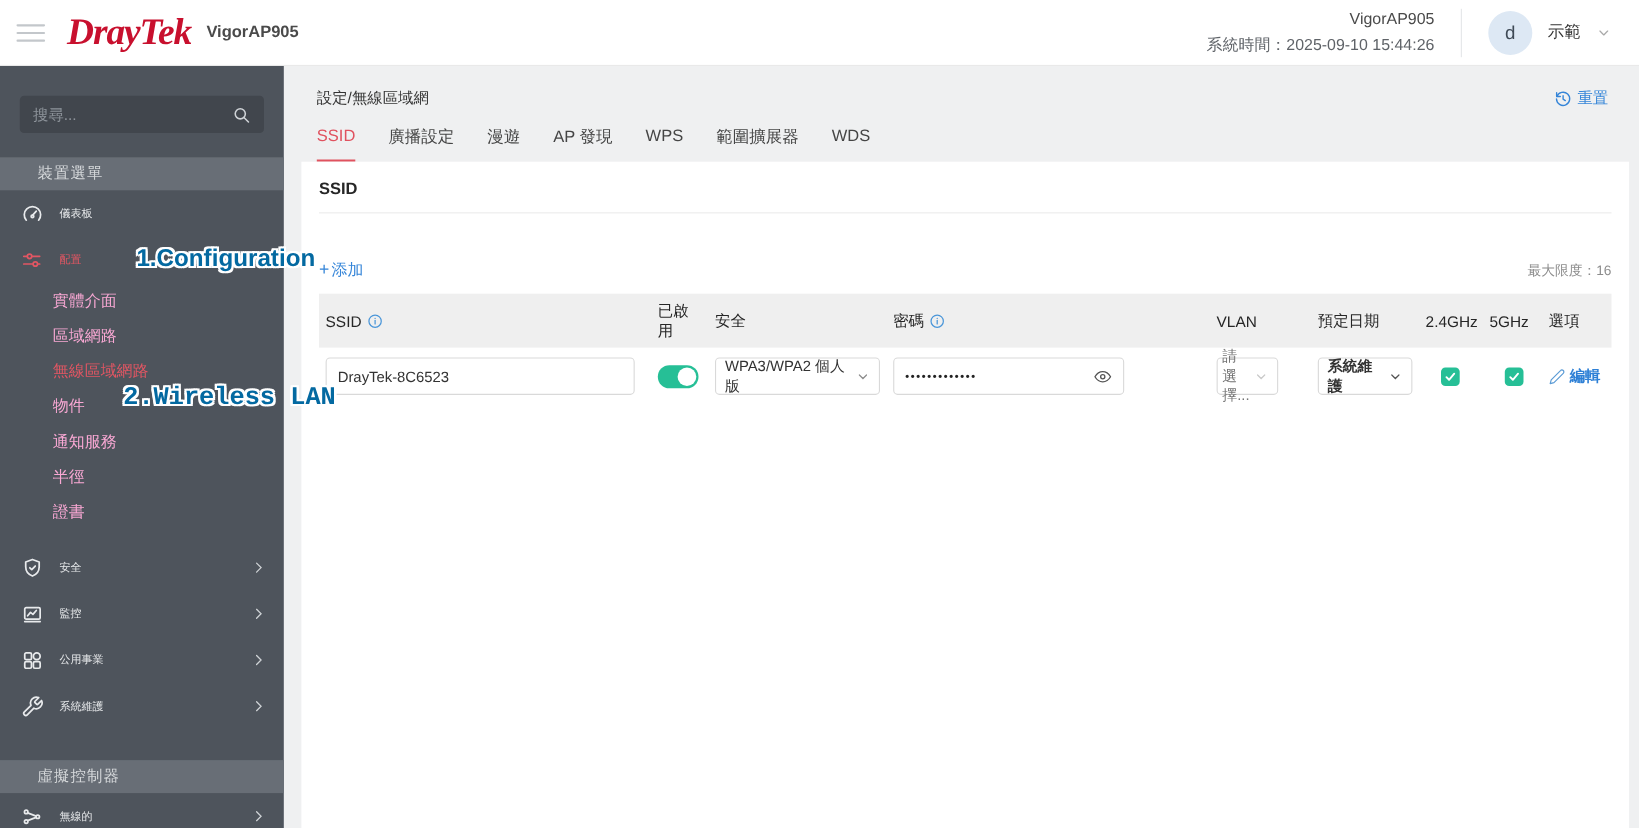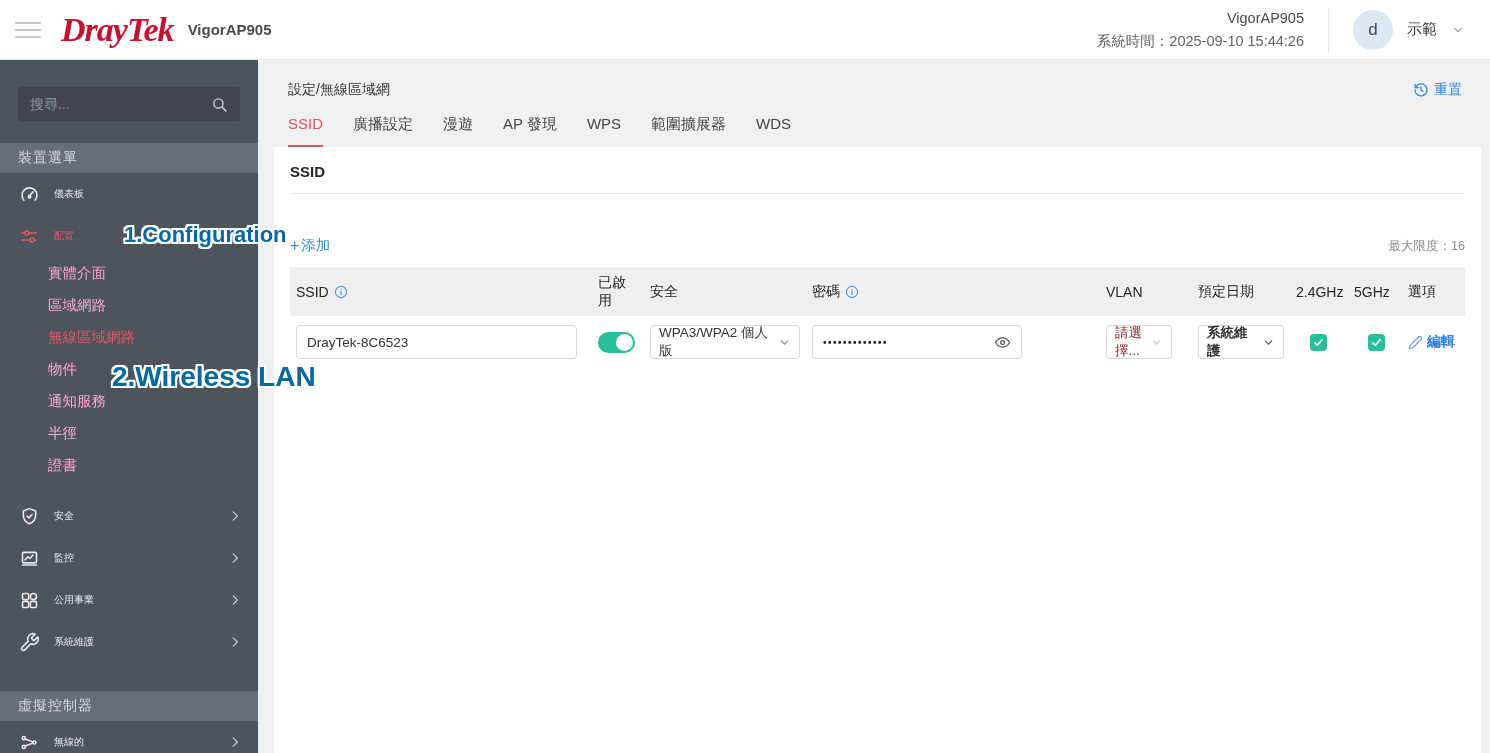--- a/index.html
+++ b/index.html
@@ -23,21 +23,21 @@
 
   
   .page-body { display:flex; height:693px; }
 
   
   .sidebar { width:258px; background:#4e545c; color:#e8eaec; flex-shrink:0; overflow:hidden; }
   .search-wrap { margin:27px 18px 22px; background:#41464d; border-radius:4px; height:34px; display:flex; align-items:center; padding:0 12px; }
   .search-wrap input { flex:1; background:transparent; border:none; outline:none; color:#d6d9db; font-size:14px; font-family:inherit; }
   .search-wrap input::placeholder { color:#8d939a; }
   .search-icon { color:#cfd3d7; display:flex; }
-  .nav-section { height:30px; background:#686e76; color:#d6d9db; font-size:14px; display:flex; align-items:center; padding-left:18px; letter-spacing:1px; }
+  .nav-section { height:30px; background:#686e76; color:#d6d9db; font-size:14px; display:flex; align-items:center; padding-left:34px; letter-spacing:1px; }
   .nav-item { height:42px; display:flex; align-items:center; gap:14px; padding:0 16px 0 18px; font-size:10px; cursor:pointer; }
   .nav-item .chev { margin-left:auto; color:#cfd3d6; display:flex; }
   .nav-icon { display:flex; width:22px; justify-content:center; }
   .nav-item.active-red { color:#e25663; }
   .sub-item { height:32px; display:flex; align-items:center; padding-left:48px; font-size:14.5px; color:#f9a8d4; cursor:pointer; }
   .sub-item.active-red { color:#e25663; }
   .section-gap { height:14px; }
 
   
   .main { flex:1; display:flex; flex-direction:column; position:relative; }
@@ -60,34 +60,34 @@
   .cell { padding:6px; display:flex; align-items:center; gap:5px; }
   .trow { min-height:52px; }
   .info-icon { color:#4a96d9; display:flex; }
 
   .text-input { width:281px; height:34px; border:1px solid #d9d9d9; border-radius:4px; padding:0 10px; font-size:13.5px; color:#333; font-family:Liberation Sans, sans-serif; outline:none; background:#fff; }
   .toggle { width:37px; height:21px; border-radius:11px; background:#26bf96; position:relative; cursor:pointer; }
   .toggle .knob { position:absolute; width:17px; height:17px; border-radius:50%; background:#fff; top:2px; right:2px; }
   .select { height:34px; border:1px solid #d9d9d9; border-radius:4px; background:#fff; display:inline-flex; align-items:center; justify-content:flex-end; padding:0 8px; font-size:13.5px; color:#333; cursor:pointer; }
   .select .sel-chev { color:#8c8c8c; display:flex; margin-left:4px; }
   .sel-security { width:154px; }
-  .sel-vlan { width:66px; color:#7f1d1d; }
+  .sel-vlan { width:56px; color:#737373; }
   .sel-schedule { width:86px; font-weight:bold; }
   .pwd-field { width:210px; height:34px; border:1px solid #d9d9d9; border-radius:4px; display:flex; align-items:center; justify-content:space-between; padding:0 10px; background:#fff; }
   .pwd-dots { font-size:10px; letter-spacing:1.5px; color:#222; font-weight:bold; }
   .eye-icon { color:#555; display:flex; cursor:pointer; }
   .checkbox { width:17px; height:17px; border-radius:4px; background:#26bf96; display:flex; align-items:center; justify-content:center; cursor:pointer; margin-left:14px; }
   .edit-link { color:#2e80d6; font-size:14px; display:flex; align-items:center; gap:4px; cursor:pointer; font-weight:bold; }
   .pencil-icon { color:#5b9bd5; display:flex; }
 
   
   .annot { position:absolute; color:#0369a1; font-weight:bold; z-index:50; pointer-events:none;
     text-shadow:-2px -2px 0 #fff, 2px -2px 0 #fff, -2px 2px 0 #fff, 2px 2px 0 #fff, 0 -2px 0 #fff, 0 2px 0 #fff, -2px 0 0 #fff, 2px 0 0 #fff; }
   .annot-1 { left:124px; top:222px; font-size:22px; }
-  .annot-2 { left:112px; top:361px; font-size:28px; }
+  .annot-2 { left:112px; top:348px; font-size:23px;font-family:Liberation Mono, monospace; }
 
   svg { display:block; }
 </style>
 </head>
 <body>
 
 <header class="app-header">
   <div class="hamburger">
       <span></span>
       <span></span>

